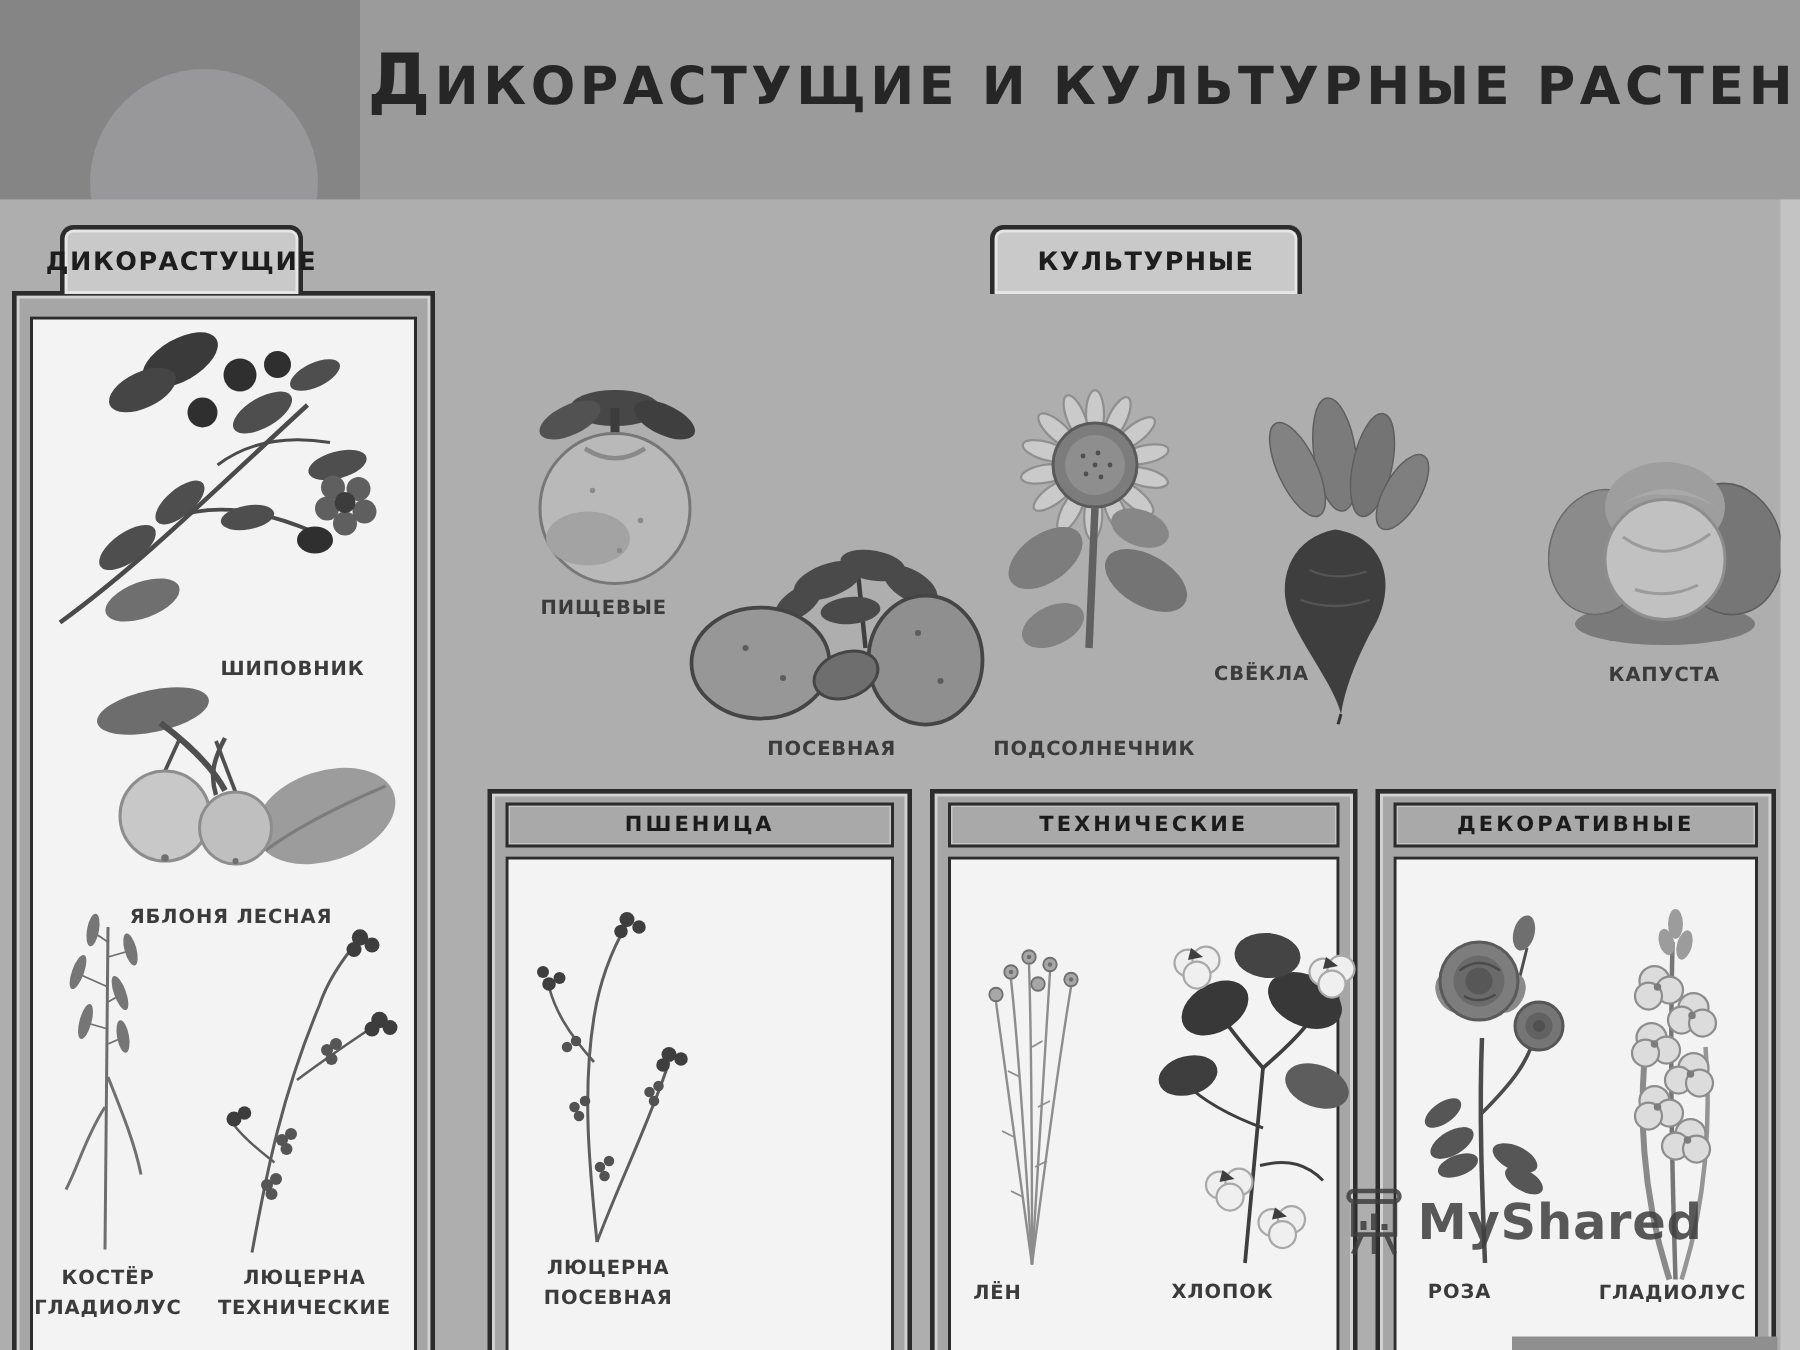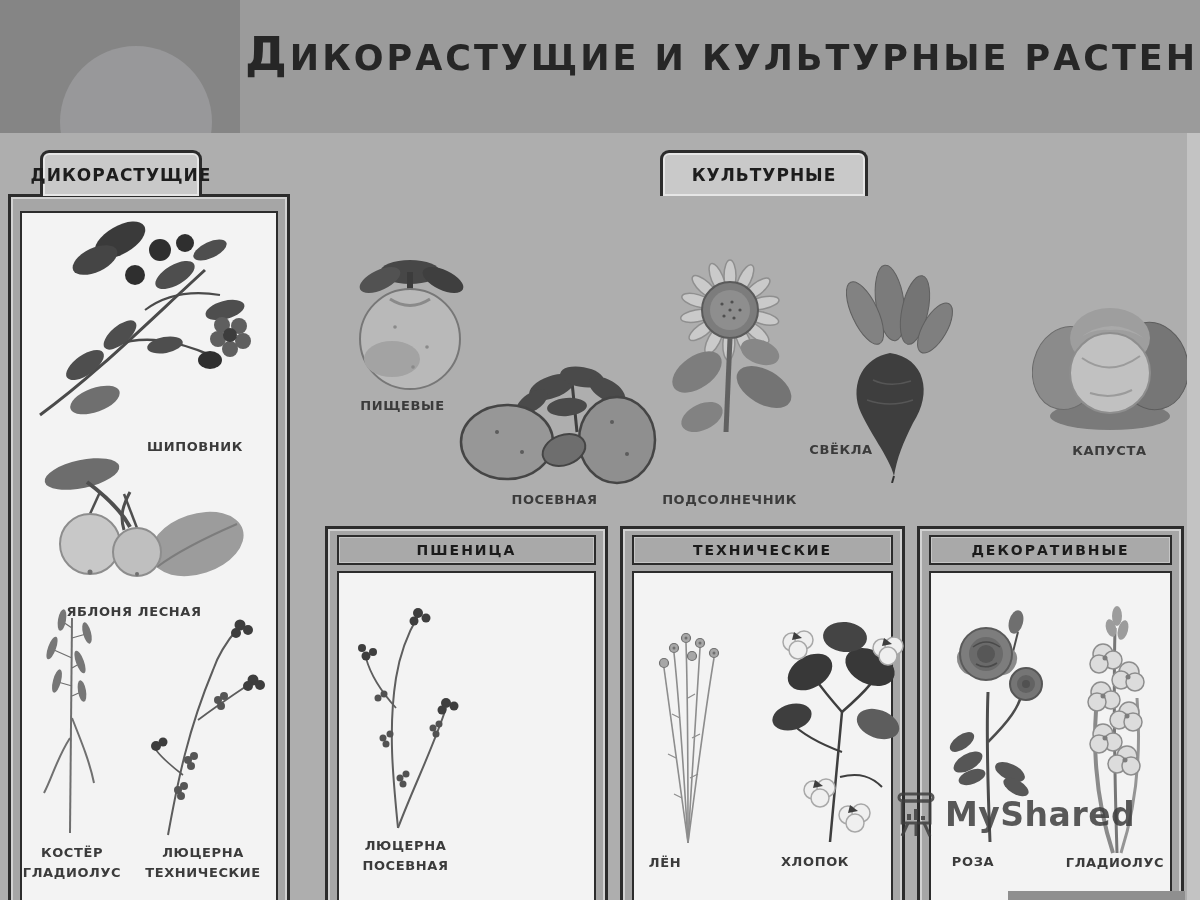--- a/index.html
+++ b/index.html
@@ -128,21 +128,21 @@
       <circle cx="197" cy="110" r="8" fill="#5f5f5f"></circle>
         <circle cx="214" cy="111" r="8" fill="#5f5f5f"></circle>
       <circle cx="218" cy="126" r="8" fill="#5f5f5f"></circle>
         <circle cx="205" cy="134" r="8" fill="#5f5f5f"></circle>
       <circle cx="193" cy="124" r="8" fill="#5f5f5f"></circle>
         <circle cx="205" cy="120" r="7" fill="#3c3c3c"></circle>
     </svg>
     <span class="plant-label" style="left:95px;top:222px;width:150px">ШИПОВНИК</span>
   </div>
 
-  <div class="fig" style="left:12px;top:452px;width:244px;height:180px">
+  <div class="fig" style="left:32px;top:452px;width:244px;height:180px">
     <svg width="244" height="145" viewBox="0 0 244 145">
       <ellipse cx="70" cy="22" rx="38" ry="14" fill="#6d6d6d" transform="rotate(-12 70 22)"></ellipse>
       <path d="M75,30 C95,45 110,60 118,75" stroke="#4f4f4f" stroke-width="4" fill="none"></path>
       <path d="M118,40 C110,55 108,65 112,78" stroke="#4f4f4f" stroke-width="3" fill="none"></path>
       <path d="M78,62 L88,40" stroke="#4f4f4f" stroke-width="2.5"></path>
       <path d="M125,76 L112,42" stroke="#4f4f4f" stroke-width="2.5"></path>
       <ellipse cx="185" cy="92" rx="48" ry="30" fill="#9c9c9c" transform="rotate(-18 185 92)"></ellipse>
       <path d="M145,115 C165,100 195,85 225,72" stroke="#7c7c7c" stroke-width="2" fill="none"></path>
       <circle cx="78" cy="92" r="30" fill="#c8c8c8" stroke="#8d8d8d" stroke-width="2"></circle>
       <circle cx="125" cy="100" r="24" fill="#bfbfbf" stroke="#8d8d8d" stroke-width="2"></circle>

